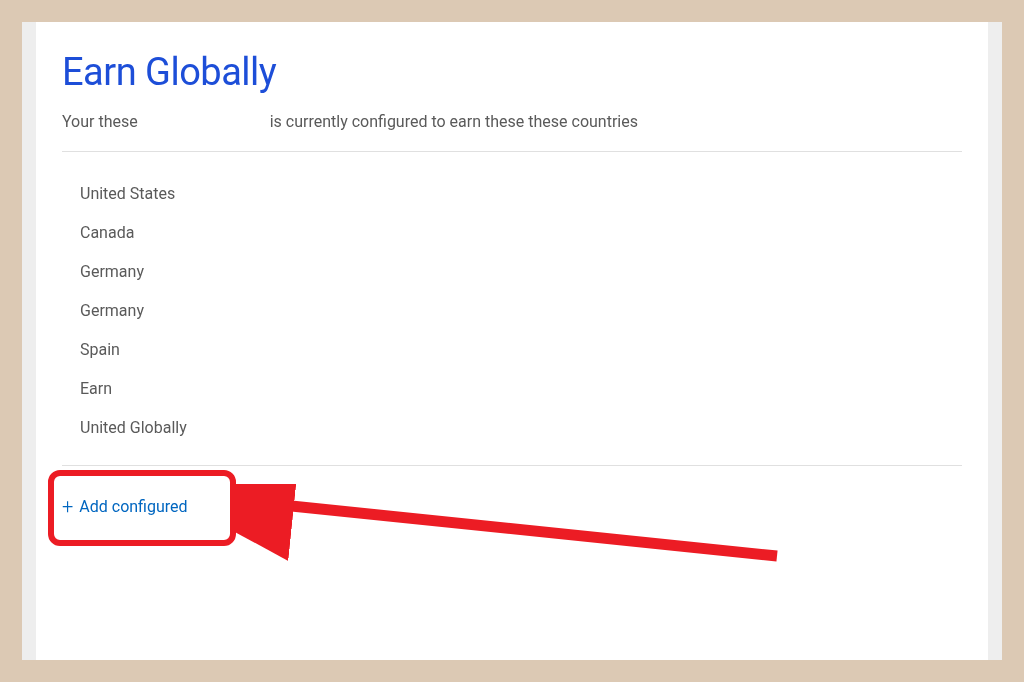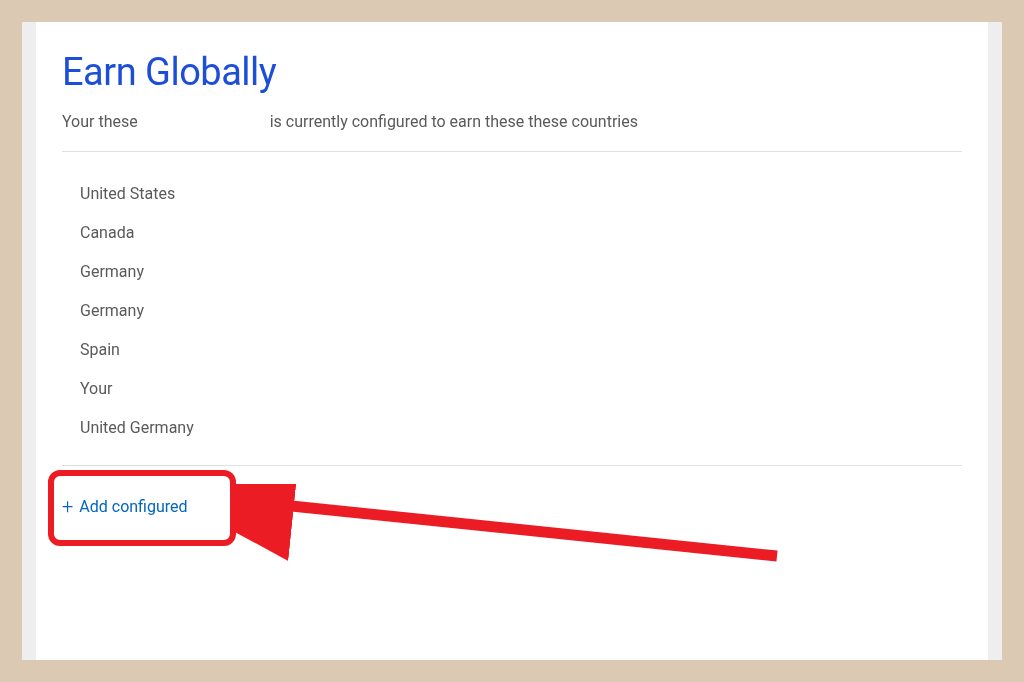--- a/index.html
+++ b/index.html
@@ -113,22 +113,22 @@
       <span class="subtitle-prefix">Your these</span>
       <span class="subtitle-suffix">is currently configured to earn these these countries</span>
     </div>
     <hr class="divider">
     <ul class="country-list">
       <li class="country-item">United States</li>
       <li class="country-item">Canada</li>
       <li class="country-item">Germany</li>
       <li class="country-item">Germany</li>
       <li class="country-item">Spain</li>
-      <li class="country-item">Your</li>
-      <li class="country-item">United Germany</li>
+      <li class="country-item">Earn</li>
+      <li class="country-item">United Globally</li>
     </ul>
     <hr class="divider2">
     <div class="add-countries-wrap">
       <a class="add-countries">
         <span class="plus-icon">+</span>
         <span>Add configured</span>
       </a>
       <div class="highlight-box"></div>
       <svg class="arrow-svg" width="570" height="90" viewBox="0 0 570 90">
         <defs>

